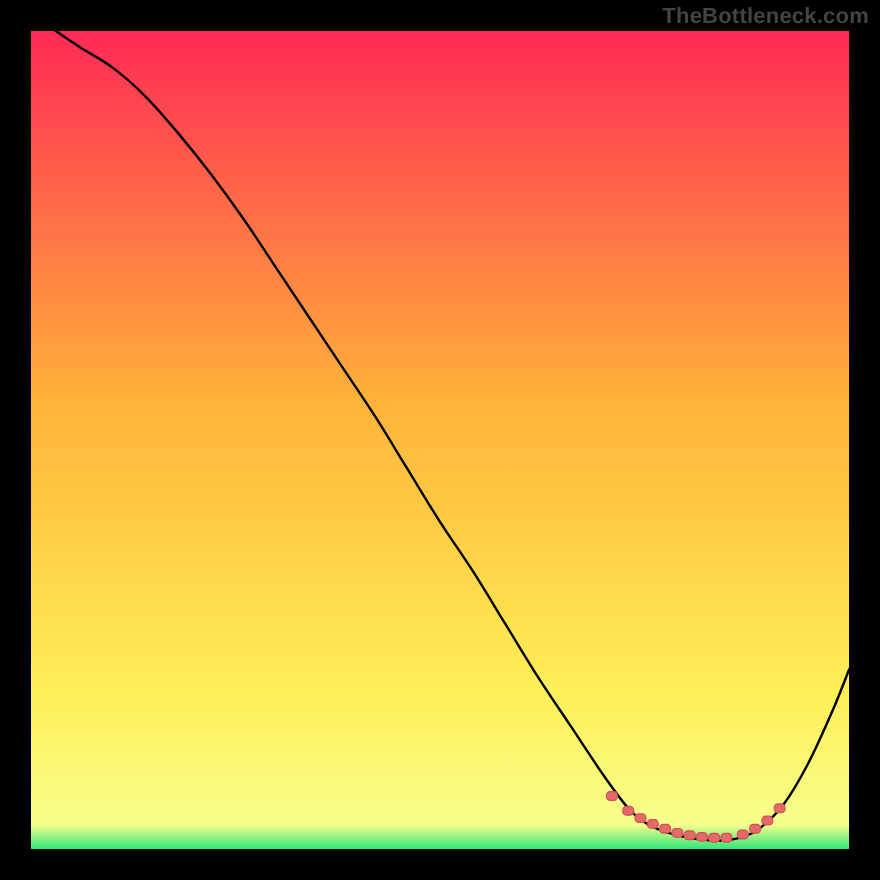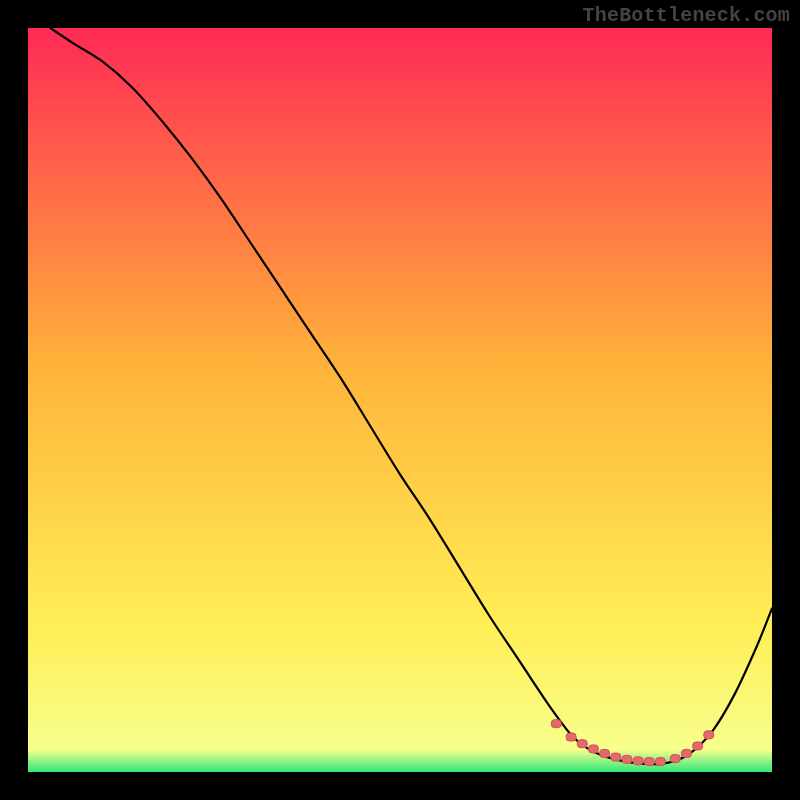--- a/index.html
+++ b/index.html
@@ -11,21 +11,20 @@
     overflow: hidden;
     font-family: Arial, Helvetica, sans-serif;
   }
   .frame {
     position: absolute;
     left: 0;
     top: 0;
     width: 800px;
     height: 752px;
     background: #000;
-    font-family: Liberation Mono, monospace;
   }
   .watermark {
     position: absolute;
     top: 4px;
     right: 10px;
     color: #444;
     font-size: 20px;
     font-weight: 600;
     letter-spacing: 0.2px;
     z-index: 10;

